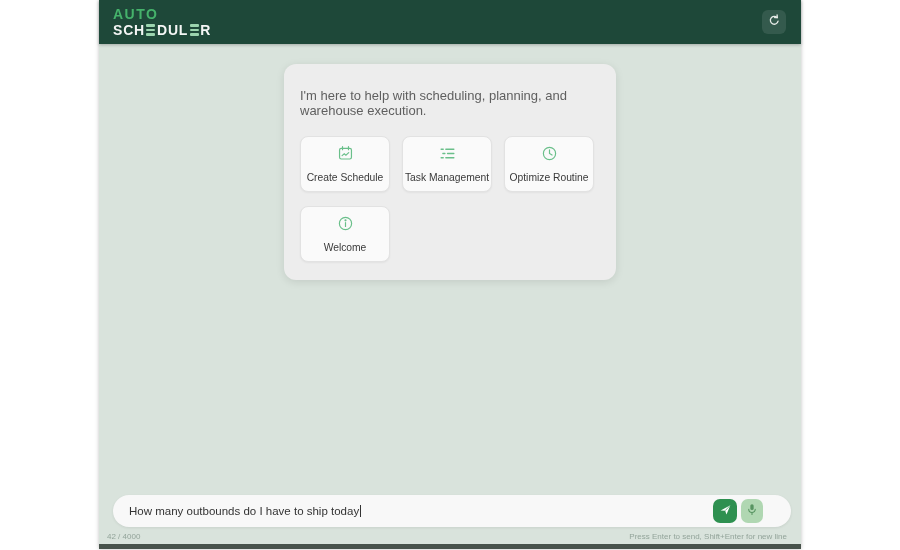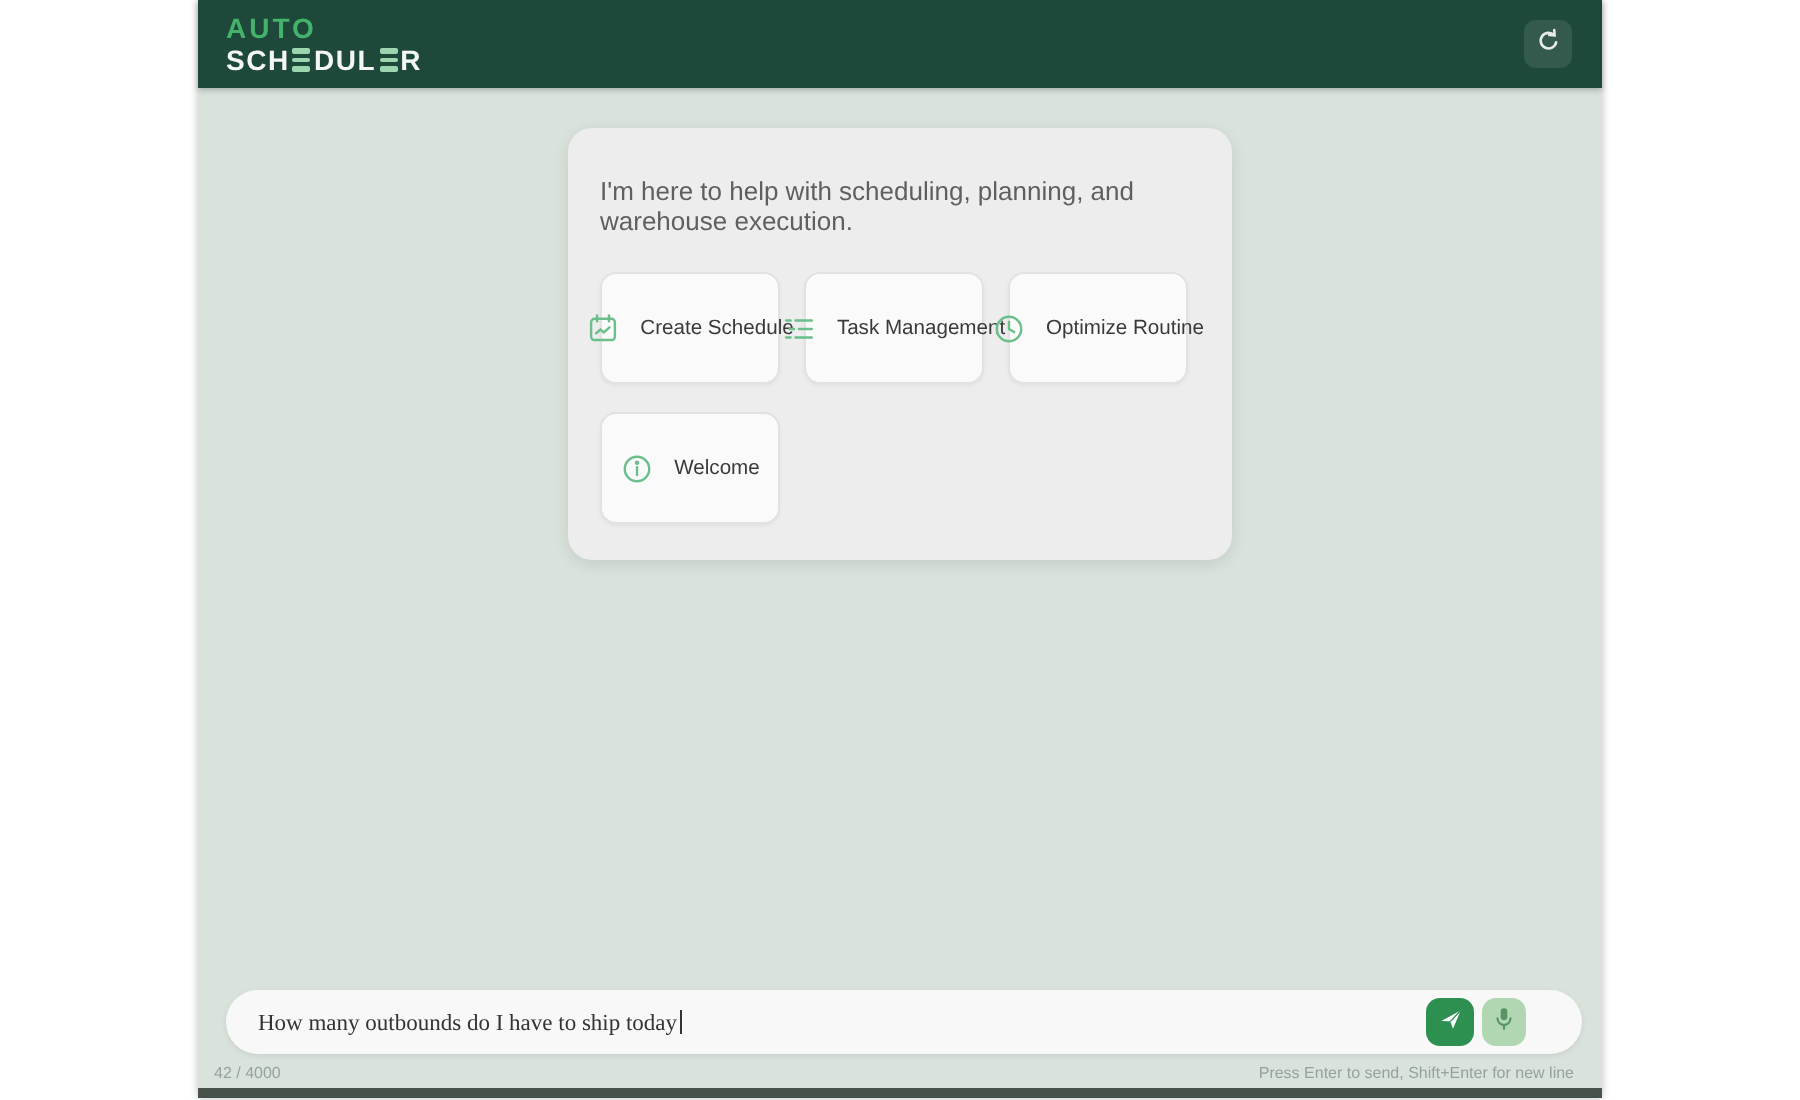--- a/index.html
+++ b/index.html
@@ -34,31 +34,31 @@
   .main { position: relative; height: 456px; }
   .welcome-card { position: absolute; left: 50%; transform: translateX(-50%); top: 20px;
     width: 332px; height: 216px; background: #ededed; border-radius: 12px;
     box-shadow: 0 2px 8px rgba(0,0,0,0.10); padding: 16px 16px 14px 16px; }
   .welcome-title { text-align: center; font-size: 15.5px; font-weight: bold; color: #222;
     display: flex; align-items: center; justify-content: center; gap: 5px; margin-top: 6px; }
   .welcome-sub { text-align: left; font-size: 13px; color: #5f5f5f; margin-top: 8px; }
 
   .actions { display: flex; flex-wrap: wrap; gap: 14px 12px; margin-top: 18px; }
   .action-btn { width: 90px; height: 56px; background: #fafafa; border: 1px solid #e2e2e2;
-    border-radius: 8px; cursor: pointer; display: flex; flex-direction: row;
+    border-radius: 8px; cursor: pointer; display: flex; flex-direction: column;
     align-items: center; justify-content: center; gap: 10px;
     box-shadow: 0 1px 2px rgba(0,0,0,0.05); font-family: "Liberation Sans", sans-serif; }
   .action-btn .a-icon { color: #6abf8a; height: 17px; display: flex; align-items: center; }
   .action-btn .a-label { font-size: 10.3px; color: #3a3a3a; white-space: nowrap; }
 
   
   .composer { position: absolute; left: 0; right: 0; bottom: 5px; height: 49px; }
   .input-pill { position: absolute; left: 14px; top: 0; width: 678px; height: 32px;
     background: #f8f8f8; border-radius: 16px; box-shadow: 0 1px 3px rgba(0,0,0,0.08);
-    display: flex; align-items: center; font-family: Liberation Serif, serif; }
+    display: flex; align-items: center; }
   .msg-input { flex: 1; padding-left: 16px; font-size: 11.5px; color: #333;
     white-space: nowrap; overflow: hidden; cursor: text; }
   .caret { display: inline-block; width: 1px; height: 12px; background: #333;
     vertical-align: -2px; margin-left: 1px; }
   .pill-buttons { display: flex; gap: 4px; margin-right: 28px; }
   .send-btn { width: 24px; height: 24px; border: none; border-radius: 7px; background: #2e9050;
     cursor: pointer; display: flex; align-items: center; justify-content: center; }
   .mic-btn { width: 22px; height: 24px; border: none; border-radius: 7px; background: #b0d7b2;
     cursor: pointer; display: flex; align-items: center; justify-content: center; color: #579461; }
 

